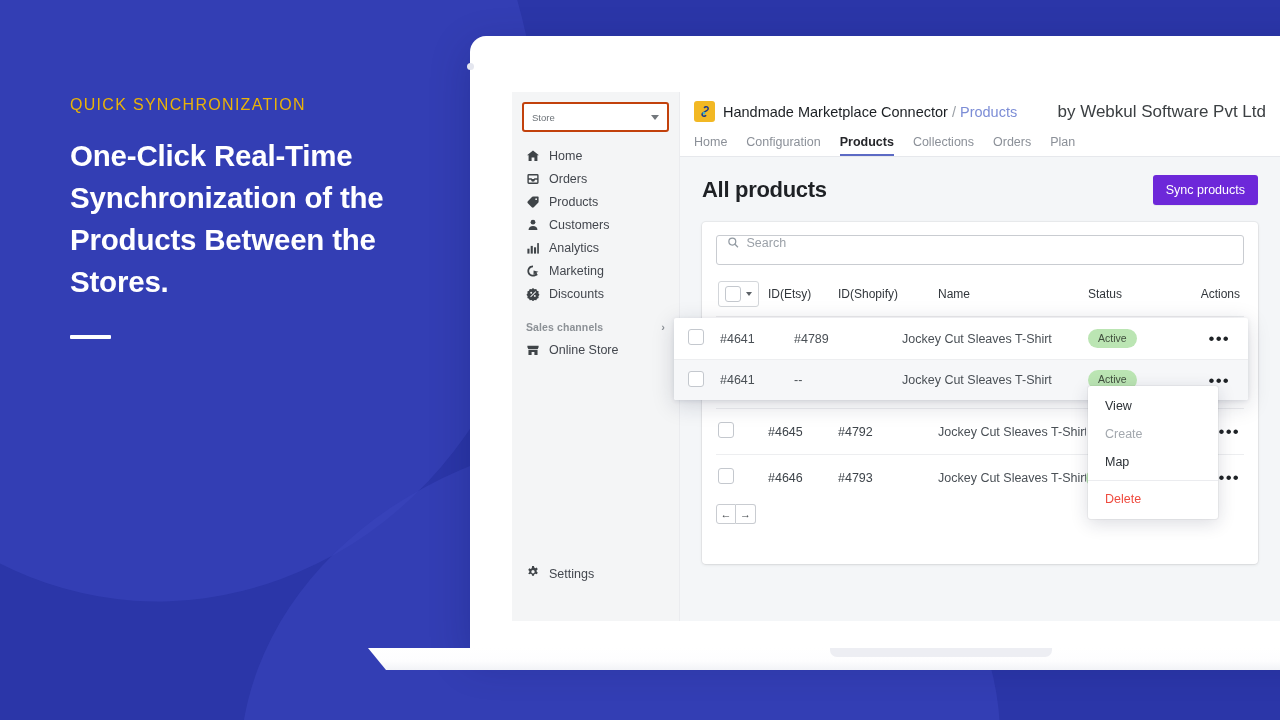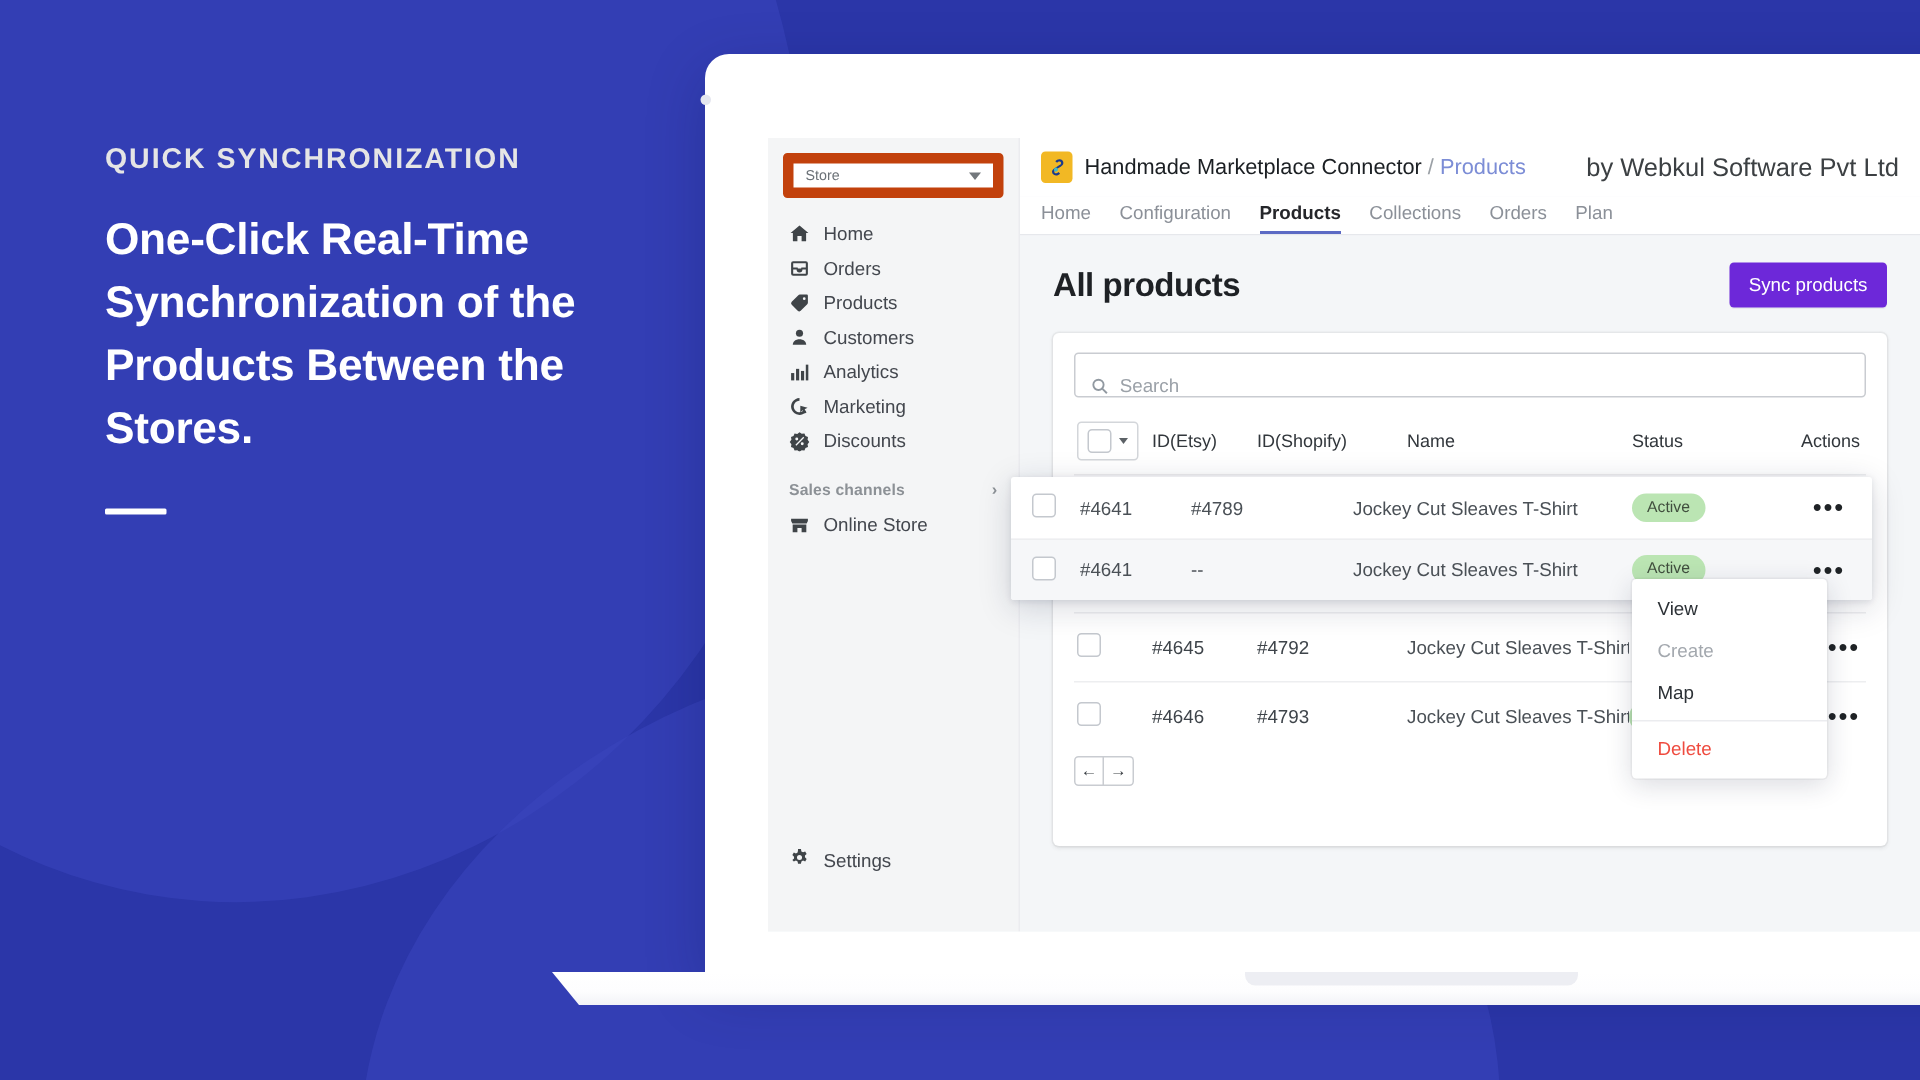--- a/index.html
+++ b/index.html
@@ -26,22 +26,22 @@
   }
   .blob-bottom {
     left: 240px; top: 430px;
     width: 760px; height: 560px;
     border-radius: 55% 45% 50% 50% / 60% 55% 45% 40%;
   }
 
   
   .copy { position: absolute; left: 70px; top: 96px; width: 400px; }
   .eyebrow {
-    font-size: 19px; letter-spacing: 1.3px; font-weight: 700;
-    color: #e5e5e5;
+    font-size: 16px; letter-spacing: 1.3px; font-weight: 400;
+    color: #eab308;
   }
   .headline {
     margin-top: 21px;
     font-size: 29.5px; line-height: 42px; font-weight: bold;
     color: #FFFFFF; letter-spacing: -.2px;
   }
   .rule {
     margin-top: 32px; width: 41px; height: 4px; background: #FFFFFF;
     border-radius: 1px;
   }
@@ -85,21 +85,21 @@
   .sidebar {
     position: absolute; left: 0; top: 0;
     width: 168px; height: 529px;
     background: #F4F5F6;
     border-right: 1px solid #EBECEF;
   }
   .store-select {
     margin: 10px 10px 0 10px;
     height: 30px;
     background: #FFFFFF;
-    border: 7px solid #c2410c;
+    border: 2px solid #c2410c;
     border-radius: 3px;
     display: flex; align-items: center; justify-content: space-between;
     padding: 0 8px;
   }
   .store-select .label { font-size: 9.5px; color: #6B7177; }
   .caret { width: 0; height: 0; border-left: 4.5px solid transparent;
            border-right: 4.5px solid transparent; border-top: 5px solid #72777C; }
 
   .nav { margin-top: 12px; }
   .nav-item {
@@ -173,21 +173,21 @@
     margin-top: 17px;
     background: #FFFFFF;
     border-radius: 4px;
     box-shadow: 0 0 0 1px rgba(63,63,68,.05), 0 1px 3px rgba(63,63,68,.12);
     padding: 13px 14px 0 14px;
     height: 342px;
     position: relative;
   }
   .search-box {
     height: 30px; border: 1px solid #C9CCD1; border-radius: 3px;
-    display: flex; align-items: flex-end; gap: 7px; padding: 0 10px;
+    display: flex; align-items: flex-start; gap: 7px; padding: 0 10px;
   }
   .search-box svg { width: 13px; height: 13px; stroke: #9199A1; fill: none; stroke-width: 2; }
   .search-box input {
     border: none; outline: none; font-size: 12.5px; color: #3B4045;
     font-family: inherit; background: transparent; width: 100%;
   }
   .search-box input::placeholder { color: #9BA1A8; }
 
   
   table { width: 100%; border-collapse: collapse; margin-top: 10px; table-layout: fixed; }

